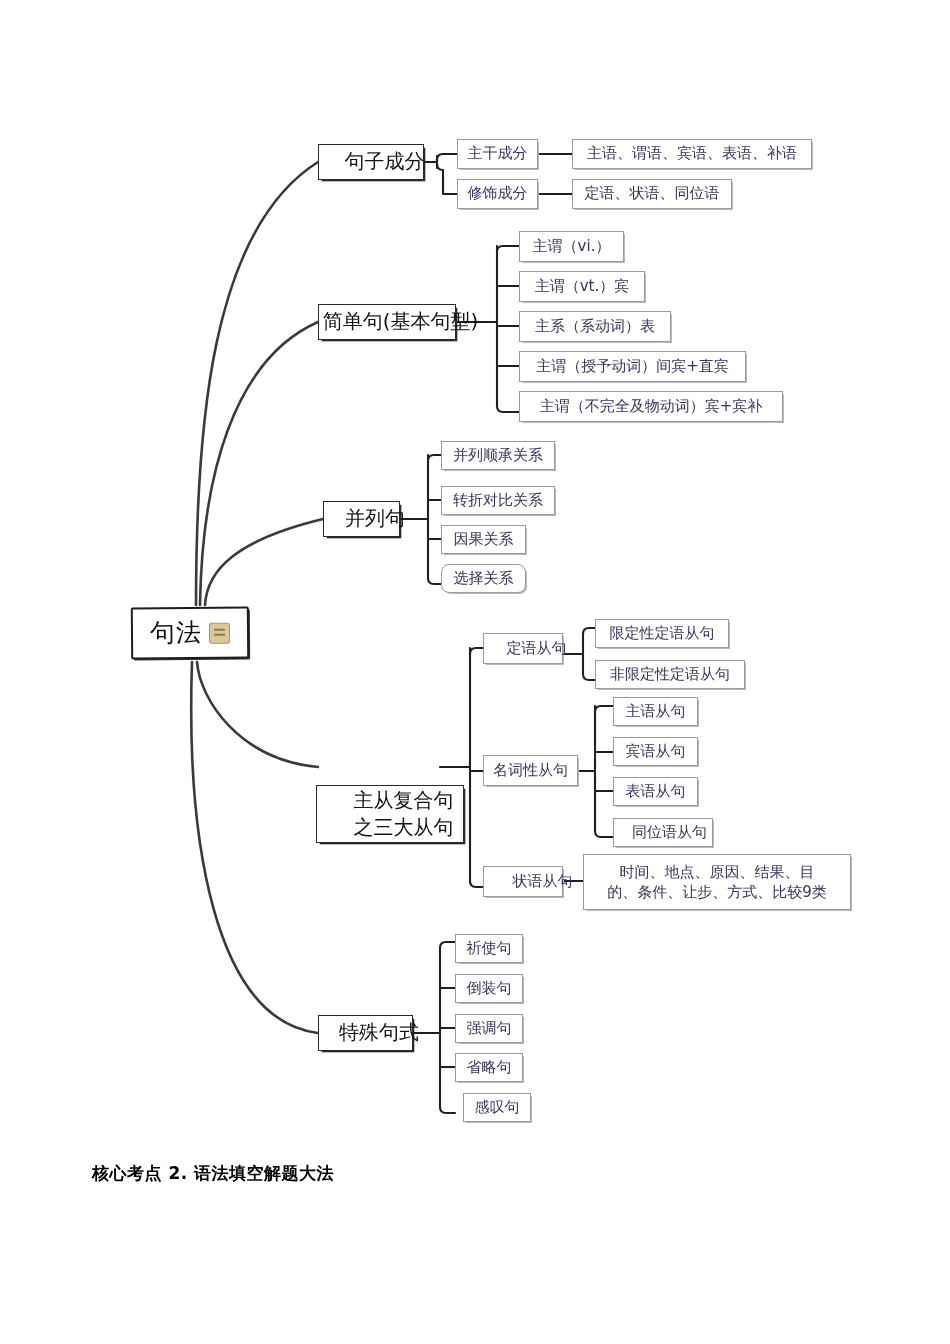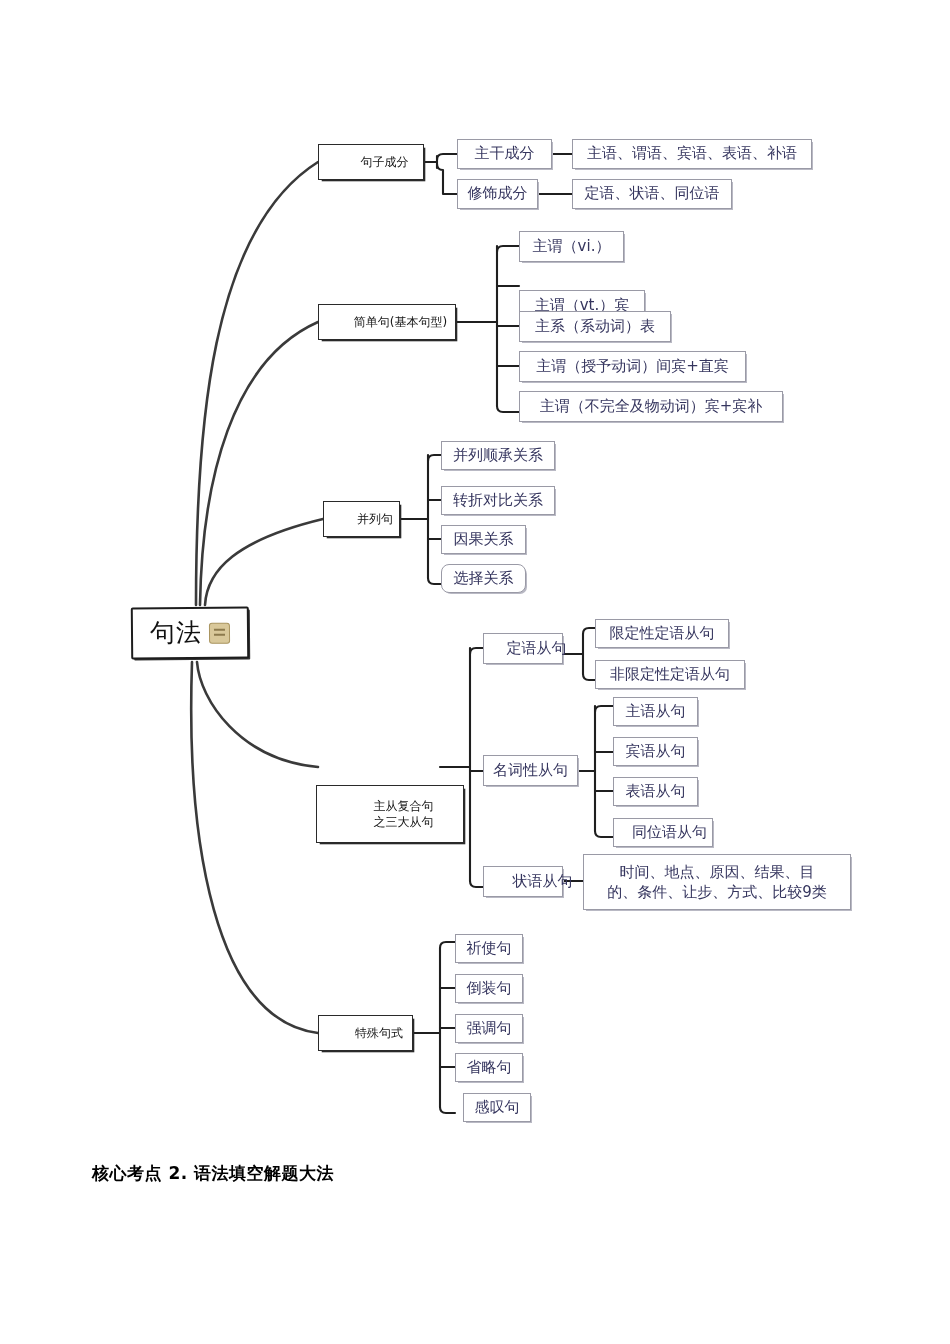--- a/index.html
+++ b/index.html
@@ -68,21 +68,21 @@
     background: #8c7a4d;
   }
   .root-icon::before { top: 5px;  width: 11px; }
   .root-icon::after  { top: 10px; width: 11px; }
 
   
   .node.lvl1 {
     border: 1.8px solid #2a2a2a;
     background: #ffffff;
     color: #141414;
-    font-size: 12px;
+    font-size: 20px;
     box-shadow: 2.5px 2.5px 0 -1.2px #2a2a2a;
     padding-left: 27px;
   }
 
   
   .node.lvl2, .node.lvl3 {
     border: 1px solid #9a9aa6;
     background: #ffffff;
     color: #35355e;
     font-size: 15px;
@@ -179,42 +179,42 @@
 
   <div class="node root" style="left:131px; top:607px; width:118px; height:52px;">
     <span>句法</span>
     <span class="root-icon"></span>
   </div>
 
   <div class="node lvl1" style="left:318px; top:144px; width:106px; height:36px;">
     <span>句子成分</span>
   </div>
 
-  <div class="node lvl2" style="left:457px; top:139px; width:95px; height:30px;">
+  <div class="node lvl2" style="left:457px; top:139px; width:81px; height:30px;">
     <span>主干成分</span>
   </div>
   <div class="node lvl3" style="left:572px; top:139px; width:240px; height:30px;">
     <span>主语、谓语、宾语、表语、补语</span>
   </div>
 
   <div class="node lvl2" style="left:457px; top:179px; width:81px; height:30px;">
     <span>修饰成分</span>
   </div>
   <div class="node lvl3" style="left:572px; top:179px; width:160px; height:30px;">
     <span>定语、状语、同位语</span>
   </div>
 
   <div class="node lvl1" style="left:318px; top:304px; width:138px; height:36px;">
     <span>简单句(基本句型)</span>
   </div>
 
   <div class="node lvl2" style="left:519px; top:231px; width:105px; height:31px;">
     <span>主谓（vi.）</span>
   </div>
-  <div class="node lvl2" style="left:519px; top:271px; width:126px; height:31px;margin-top:19px;">
+  <div class="node lvl2" style="left:519px; top:271px; width:126px; height:31px;">
     <span>主谓（vt.）宾</span>
   </div>
   <div class="node lvl2" style="left:519px; top:311px; width:152px; height:31px;">
     <span>主系（系动词）表</span>
   </div>
   <div class="node lvl2" style="left:519px; top:351px; width:227px; height:31px;">
     <span>主谓（授予动词）间宾+直宾</span>
   </div>
   <div class="node lvl2" style="left:519px; top:391px; width:264px; height:31px;">
     <span>主谓（不完全及物动词）宾+宾补</span>

